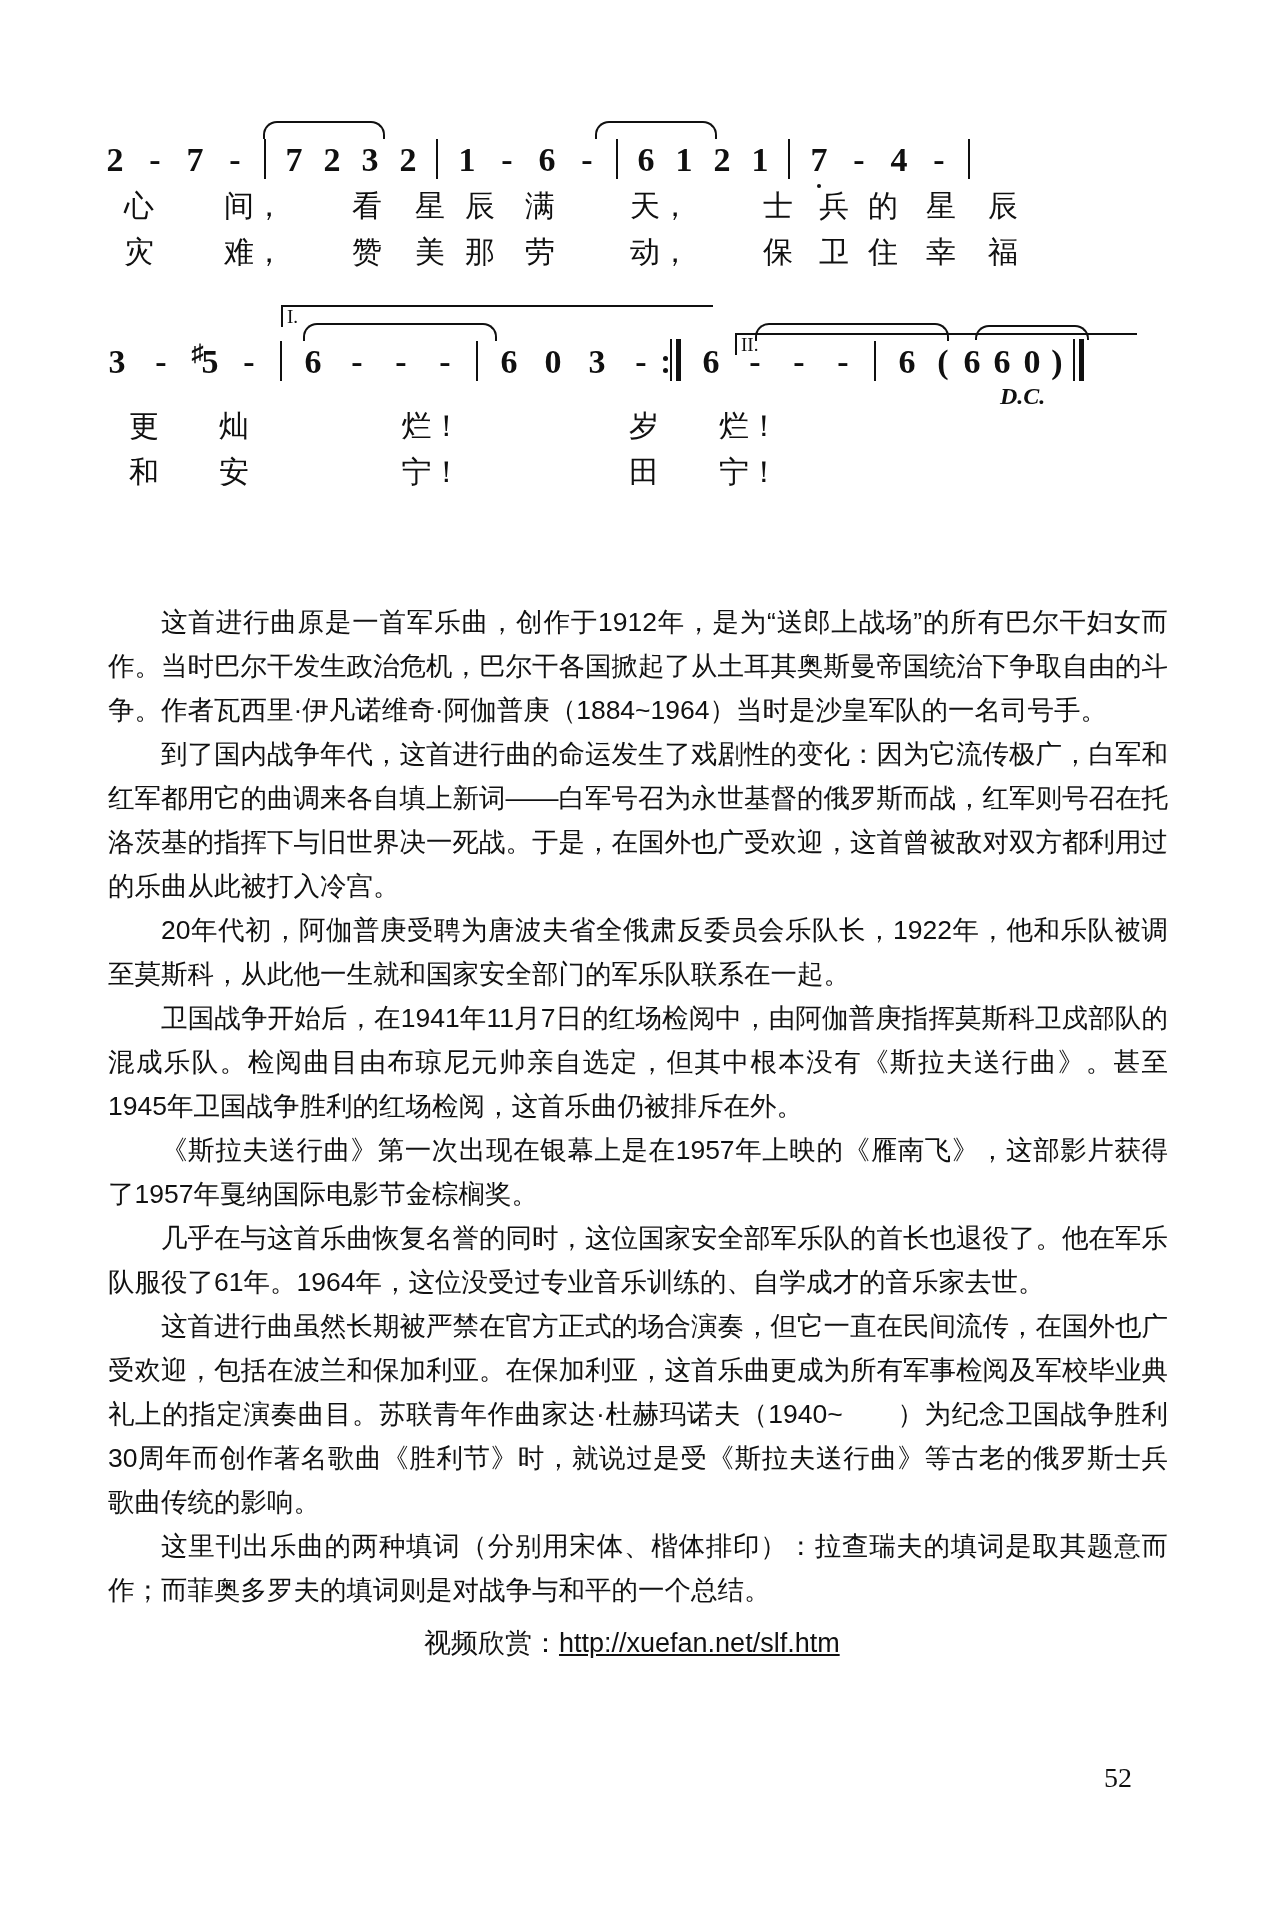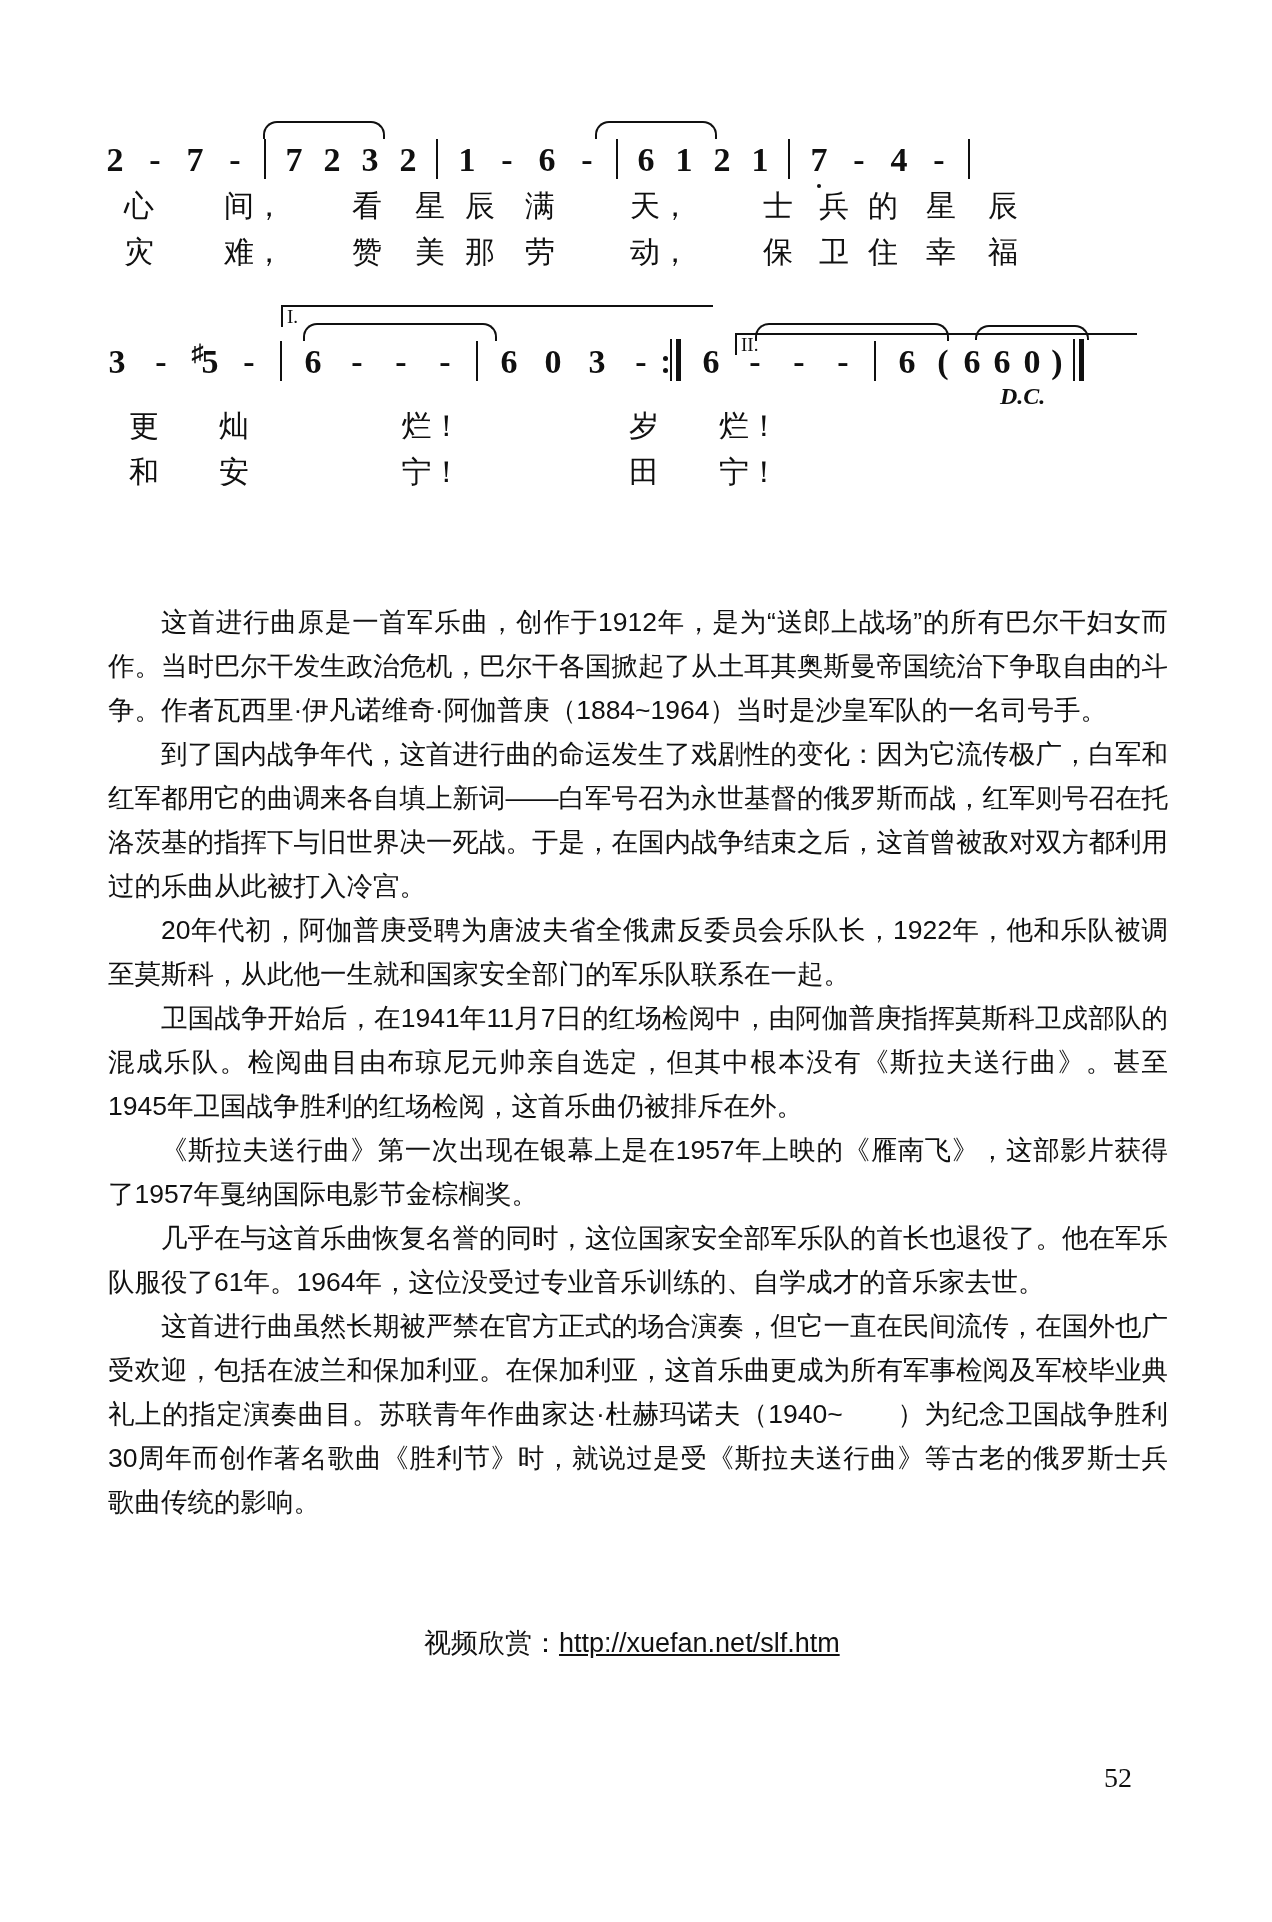--- a/index.html
+++ b/index.html
@@ -230,26 +230,27 @@
         <span class="ly" style="width:90px;">安</span>
         <span class="ly" style="width:305px;">宁！</span>
         <span class="ly" style="width:120px;">田</span>
         <span class="ly" style="width:90px;">宁！</span>
       </div>
     </div>
   </div>
 
   <div class="body-text">
     <p>这首进行曲原是一首军乐曲，创作于1912年，是为“送郎上战场”的所有巴尔干妇女而作。当时巴尔干发生政治危机，巴尔干各国掀起了从土耳其奥斯曼帝国统治下争取自由的斗争。作者瓦西里·伊凡诺维奇·阿伽普庚（1884~1964）当时是沙皇军队的一名司号手。</p>
-    <p>到了国内战争年代，这首进行曲的命运发生了戏剧性的变化：因为它流传极广，白军和红军都用它的曲调来各自填上新词——白军号召为永世基督的俄罗斯而战，红军则号召在托洛茨基的指挥下与旧世界决一死战。于是，在国内战争结束之后，这首曾被敌对双方都利用过的乐曲从此被打入冷宫。</p>
+    <p>到了国内战争年代，这首进行曲的命运发生了戏剧性的变化：因为它流传极广，白军和红军都用它的曲调来各自填上新词——白军号召为永世基督的俄罗斯而战，红军则号召在托洛茨基的指挥下与旧世界决一死战。于是，在国外也广受欢迎，这首曾被敌对双方都利用过的乐曲从此被打入冷宫。</p>
     <p>20年代初，阿伽普庚受聘为唐波夫省全俄肃反委员会乐队长，1922年，他和乐队被调至莫斯科，从此他一生就和国家安全部门的军乐队联系在一起。</p>
     <p>卫国战争开始后，在1941年11月7日的红场检阅中，由阿伽普庚指挥莫斯科卫戍部队的混成乐队。检阅曲目由布琼尼元帅亲自选定，但其中根本没有《斯拉夫送行曲》。甚至1945年卫国战争胜利的红场检阅，这首乐曲仍被排斥在外。</p>
     <p>《斯拉夫送行曲》第一次出现在银幕上是在1957年上映的《雁南飞》，这部影片获得了1957年戛纳国际电影节金棕榈奖。</p>
     <p>几乎在与这首乐曲恢复名誉的同时，这位国家安全部军乐队的首长也退役了。他在军乐队服役了61年。1964年，这位没受过专业音乐训练的、自学成才的音乐家去世。</p>
     <p>这首进行曲虽然长期被严禁在官方正式的场合演奏，但它一直在民间流传，在国外也广受欢迎，包括在波兰和保加利亚。在保加利亚，这首乐曲更成为所有军事检阅及军校毕业典礼上的指定演奏曲目。苏联青年作曲家达·杜赫玛诺夫（1940~　　）为纪念卫国战争胜利30周年而创作著名歌曲《胜利节》时，就说过是受《斯拉夫送行曲》等古老的俄罗斯士兵歌曲传统的影响。</p>
+    <p>这里刊出乐曲的两种填词（分别用宋体、楷体排印）：拉查瑞夫的填词是取其题意而作；而菲奥多罗夫的填词则是对战争与和平的一个总结。</p>
   </div>
 
   <div class="link">
     <span>视频欣赏：</span><u>http://xuefan.net/slf.htm</u>
   </div>
 
   <div class="pageno">52</div>
 
 </div>
 

